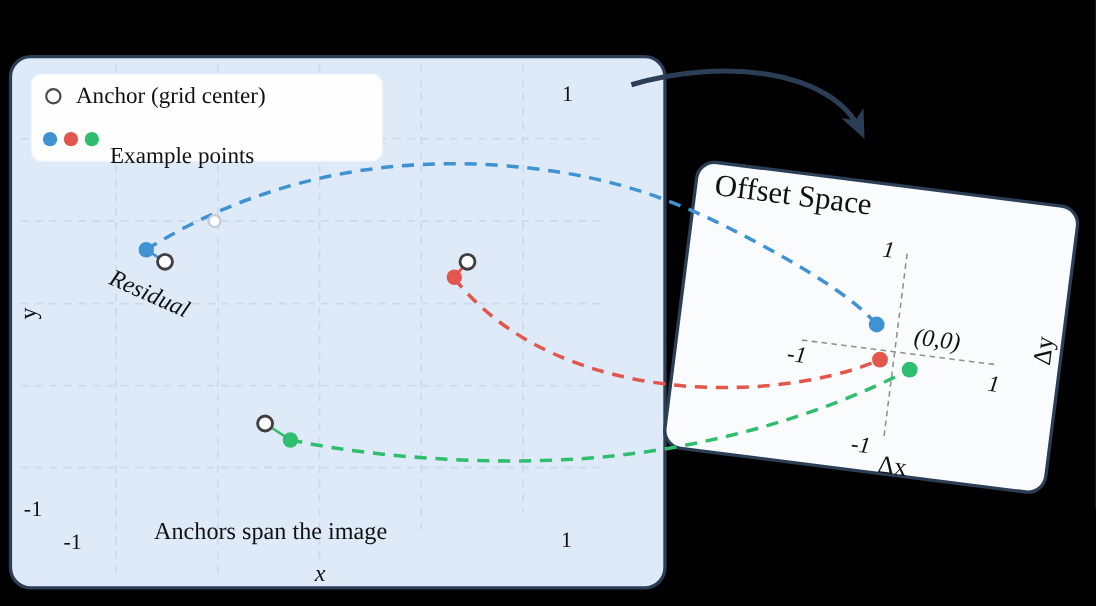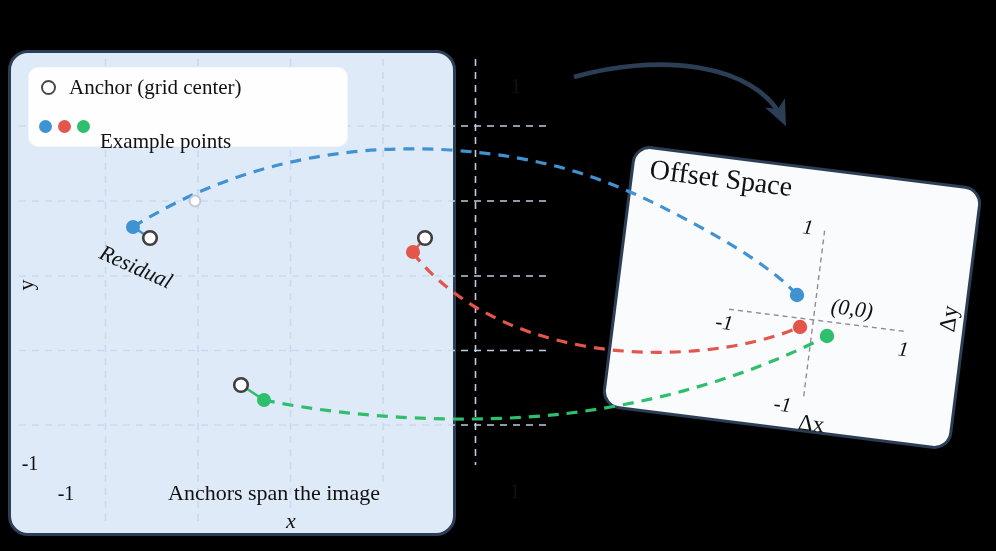--- a/index.html
+++ b/index.html
@@ -1,19 +1,19 @@
 <!DOCTYPE html>
 <html><head>
 <meta charset="utf-8">
 <style>
   html,body{margin:0;padding:0;background:#000;}
   .stage{position:relative;width:996px;height:551px;background:#000;overflow:hidden;
          font-family:"Liberation Serif","DejaVu Serif",serif;color:#111;}
   
-  .left-panel{position:absolute;left:8px;top:50px;width:448px;height:486px;
+  .left-panel{position:absolute;left:8px;top:50px;width:598px;height:486px;
               box-sizing:border-box;background:#dfeaf9;border:3px solid #2b3e56;
               border-radius:20px;}
   .grid-svg{position:absolute;left:0;top:0;}
   .legend{position:absolute;left:18px;top:15px;width:318px;height:78px;background:#fefefe;
           border-radius:9px;box-shadow:0 0 0 1px rgba(255,255,255,.6);}
   .legend-row{display:flex;align-items:center;height:39px;font-size:21px;}
   .mk{display:inline-block;width:13px;height:13px;border-radius:50%;flex:0 0 auto;}
   .anchor-ring{width:11px;height:11px;border:2.4px solid #4a4a4a;background:#fff;margin-left:12px;margin-right:13px;}
   .dot{margin-left:6px;}
   .dot.first{margin-left:10px;}
@@ -67,21 +67,21 @@
         <span class="mk dot" style="background:#e2564b"></span>
         <span class="mk dot" style="background:#2ebe6e"></span>
         <span class="legend-text">Example points</span>
       </div>
     </div>
 
     <div class="lbl residual" style="left:125px;top:214px;">Residual</div>
 
     <div class="lbl ylab" style="left:15px;top:232px;">y</div>
     <div class="lbl ital caption" style="left:280px;top:468px;">x</div>
-    <div class="lbl caption" style="left:235px;top:440px;margin-left:28px;">Anchors span the image</div>
+    <div class="lbl caption" style="left:235px;top:430px;">Anchors span the image</div>
 
     <div class="lbl tick" style="left:19px;top:410px;">-1</div>
     <div class="lbl tick" style="left:505px;top:33px;">1</div>
     <div class="lbl tick" style="left:55px;top:440px;">-1</div>
     <div class="lbl tick" style="left:504px;top:438px;">1</div>
   </div>
 
   <div class="right-panel">
     <div class="offset-title">Offset Space</div>
 

